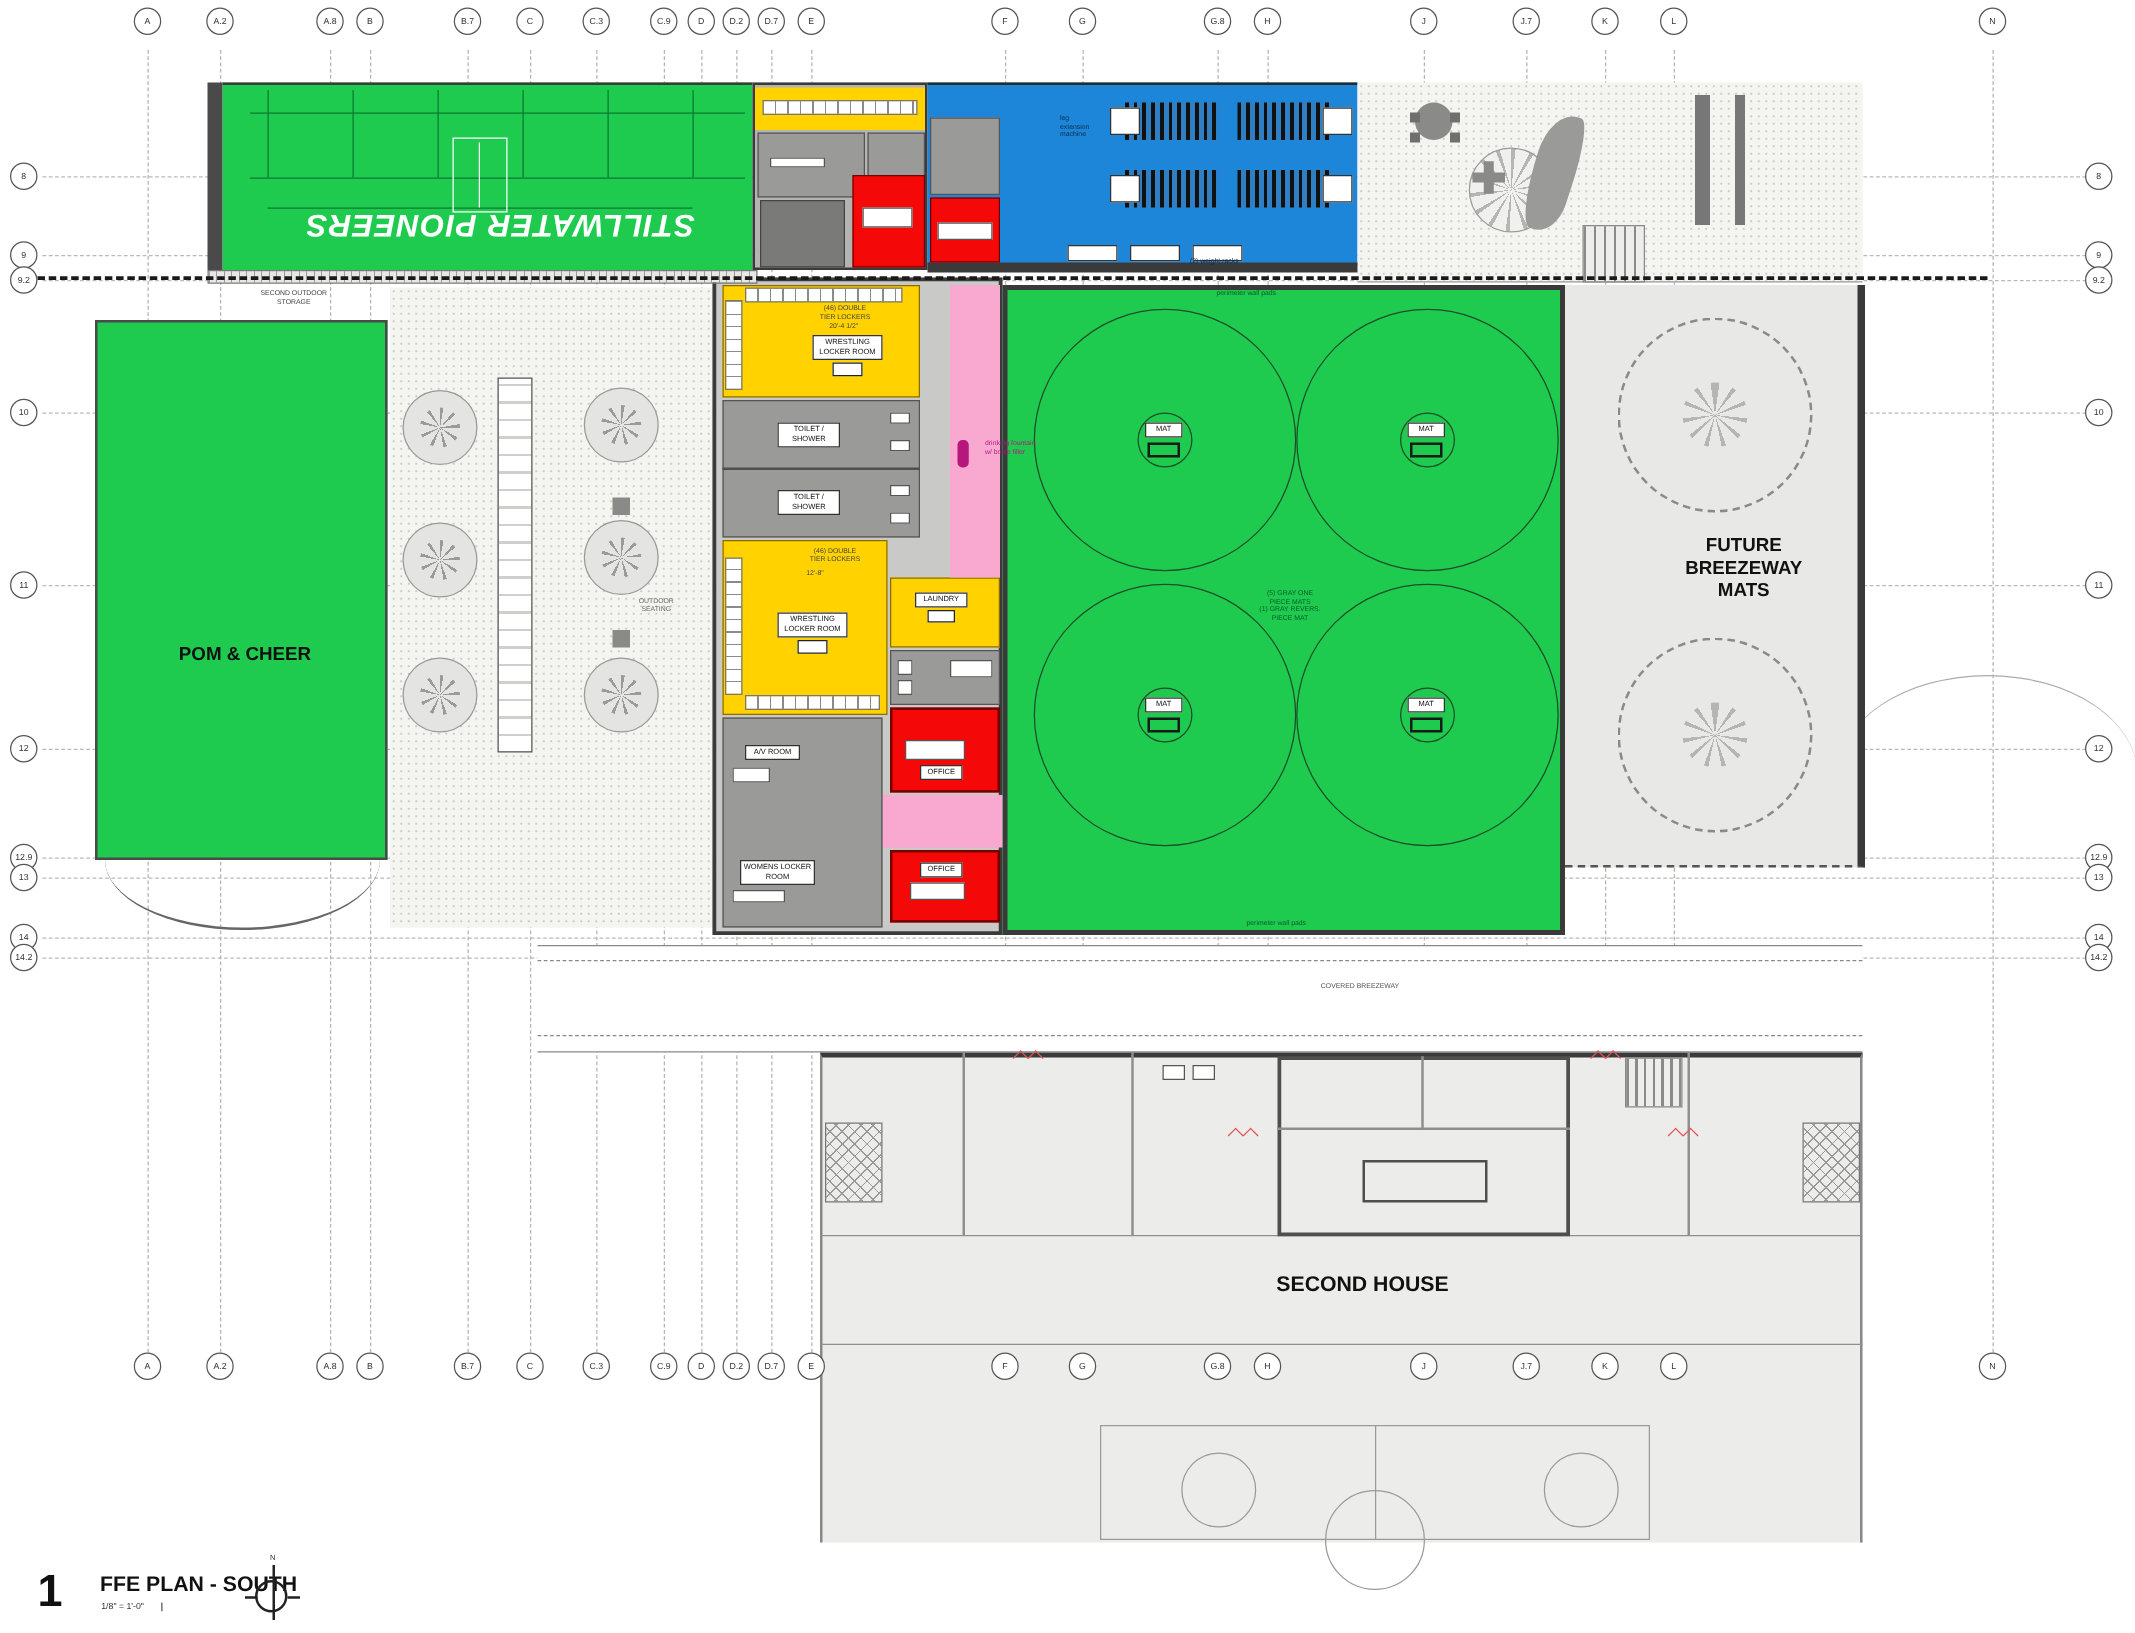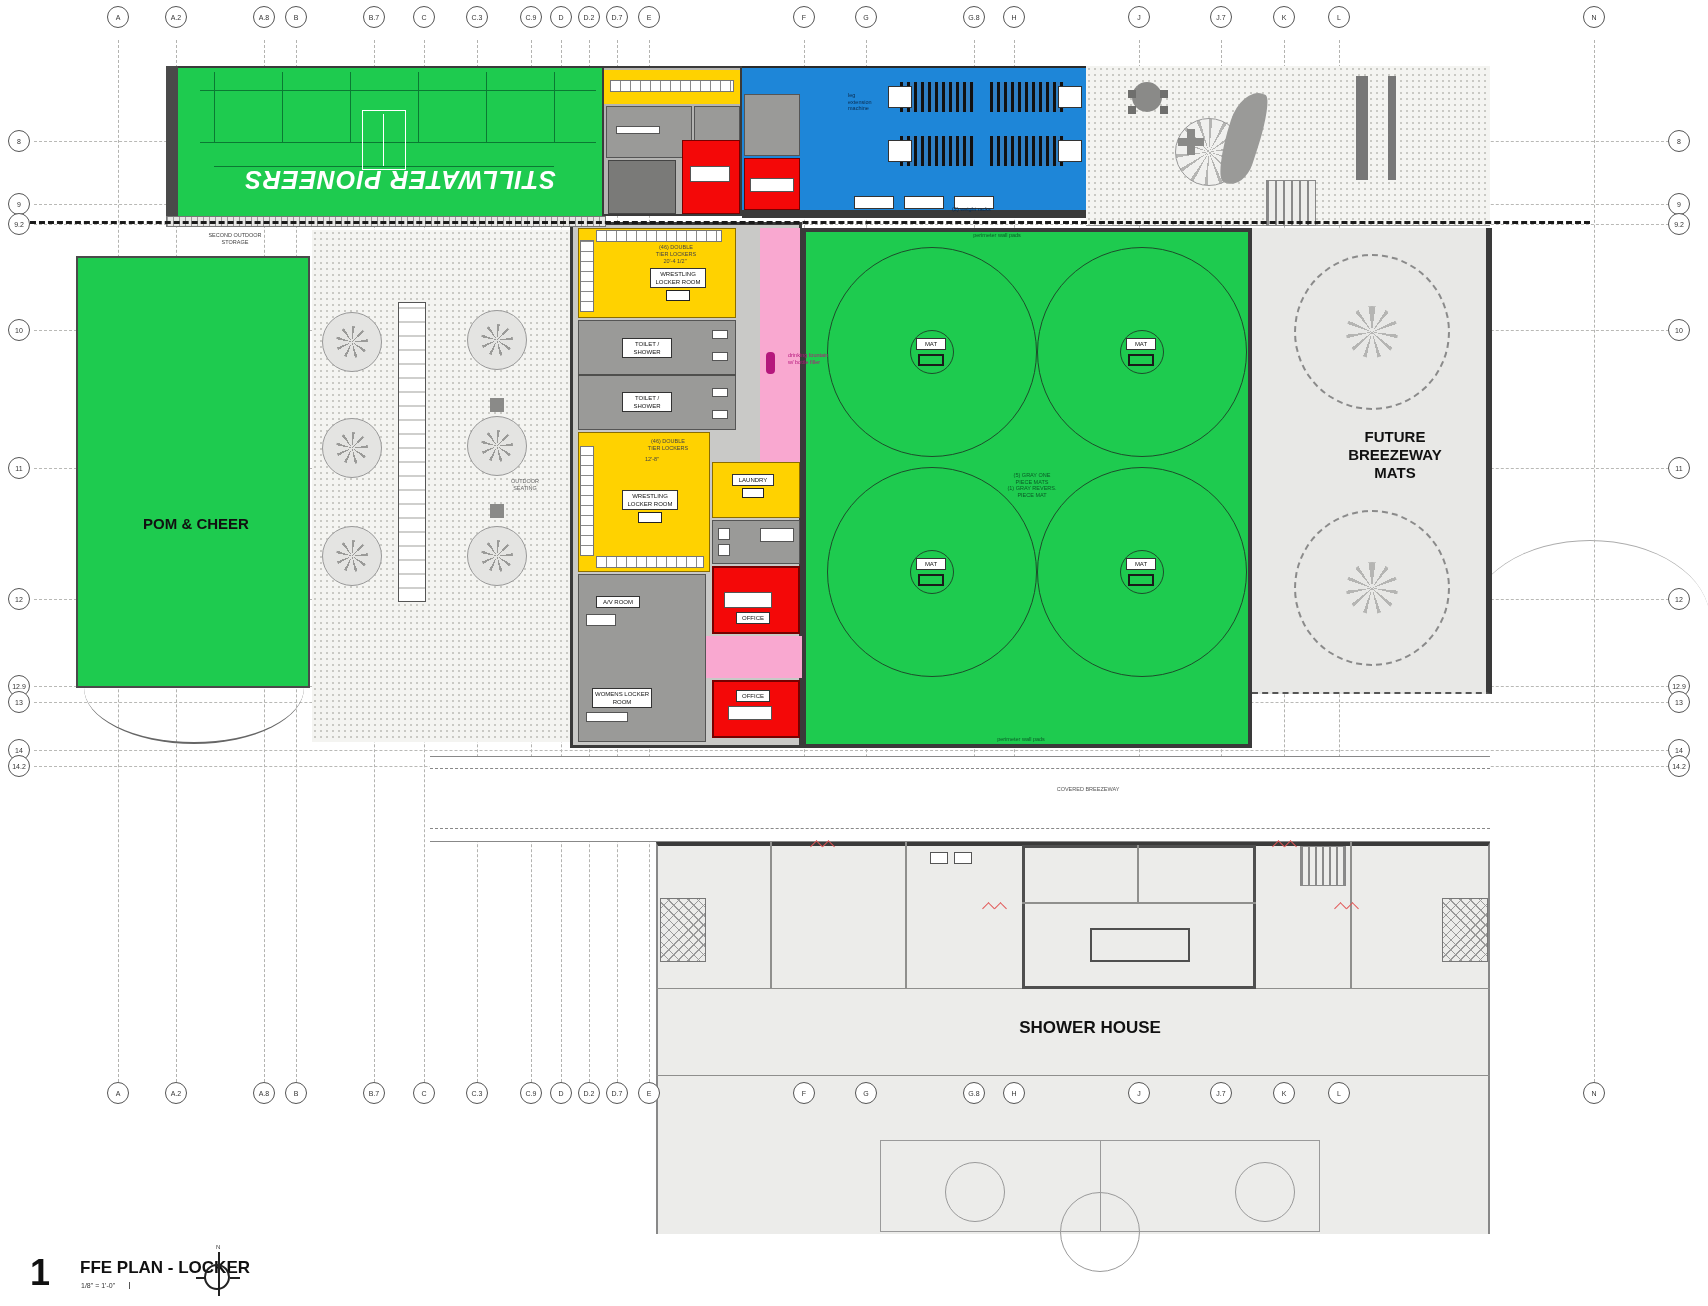--- a/index.html
+++ b/index.html
@@ -147,21 +147,21 @@
 
   <div class="abs" style="left:1252px;top:228px;width:240px;height:466px;background:#E8E8E6;border-right:6px solid #3a3a3a;border-bottom:2px dashed #555;z-index:2;"></div>
   <div class="abs room-label" style="left:1330px;top:428px;width:130px;font-size:15px;line-height:18px;">FUTURE BREEZEWAY MATS</div>
 
   <div class="abs" style="left:430px;top:756px;width:1060px;height:86px;background:#fff;border-top:1px solid #888;border-bottom:1px solid #888;z-index:2;"></div>
   <div class="abs" style="left:430px;top:768px;width:1060px;border-top:1px dashed #888;z-index:3;"></div>
   <div class="abs" style="left:430px;top:828px;width:1060px;border-top:1px dashed #888;z-index:3;"></div>
   <div class="abs tiny" style="left:1048px;top:786px;width:80px;text-align:center;color:#555;">COVERED BREEZEWAY</div>
 
   <div class="abs" style="left:656px;top:842px;width:834px;height:392px;background:#ECECEA;border-top:4px solid #3a3a3a;border-left:2px solid #888;border-right:2px solid #888;z-index:2;"></div>
-  <div class="abs room-label" style="left:1000px;top:1018px;width:180px;font-size:17px;">SHOWER HOUSE</div>
+  <div class="abs room-label" style="left:1000px;top:1018px;width:180px;font-size:17px;">SECOND HOUSE</div>
 
   <div class="abs wallline" style="left:770px;top:842px;width:2px;height:146px;"></div>
   <div class="abs wallline" style="left:905px;top:842px;width:2px;height:146px;"></div>
   <div class="abs wallline" style="left:1350px;top:842px;width:2px;height:146px;"></div>
   <div class="abs wallline" style="left:656px;top:988px;width:834px;height:1px;"></div>
   <div class="abs wallline" style="left:656px;top:1075px;width:834px;height:1px;"></div>
   <div class="abs" style="left:1022px;top:845px;width:234px;height:144px;border:3px solid #4f4f4f;z-index:3;"></div>
   <div class="abs wallline" style="left:1022px;top:902px;width:234px;height:2px;"></div>
   <div class="abs wallline" style="left:1137px;top:845px;width:2px;height:59px;"></div>
   <div class="abs" style="left:1090px;top:928px;width:100px;height:34px;border:2px solid #4f4f4f;z-index:3;"></div>
@@ -184,21 +184,21 @@
 
   <div class="abs" style="left:880px;top:1140px;width:440px;height:92px;border:1px solid #9a9a9a;z-index:3;"></div>
   <div class="abs" style="left:1100px;top:1140px;width:1px;height:92px;background:#9a9a9a;z-index:3;"></div>
   <div class="abs" style="left:1060px;top:1192px;width:80px;height:80px;border:1px solid #9a9a9a;border-radius:50%;z-index:3;"></div>
   <div class="abs" style="left:945px;top:1162px;width:60px;height:60px;border:1px solid #9a9a9a;border-radius:50%;z-index:3;"></div>
   <div class="abs" style="left:1235px;top:1162px;width:60px;height:60px;border:1px solid #9a9a9a;border-radius:50%;z-index:3;"></div>
 
   <div class="abs" style="left:1470px;top:540px;width:240px;height:80px;border-top:1px solid #aaa;border-radius:50%/100% 100% 0 0;z-index:1;"></div>
 
   <div class="abs" style="left:30px;top:1252px;font-size:36px;font-weight:bold;color:#111;z-index:6;">1</div>
-  <div class="abs" style="left:80px;top:1258px;font-size:17px;font-weight:bold;color:#111;z-index:6;">FFE PLAN - LOCKER</div>
+  <div class="abs" style="left:80px;top:1258px;font-size:17px;font-weight:bold;color:#111;z-index:6;">FFE PLAN - SOUTH</div>
   <div class="abs" style="left:81px;top:1282px;font-size:7px;color:#333;border-right:1px solid #555;padding-right:14px;z-index:6;">1/8" = 1'-0"</div>
   <div class="abs" style="left:204px;top:1264px;width:26px;height:26px;border:2px solid #222;border-radius:50%;z-index:6;"></div>
   <div class="abs" style="left:218px;top:1252px;width:2px;height:44px;background:#222;z-index:7;"></div>
   <div class="abs" style="left:196px;top:1277px;width:10px;height:1.5px;background:#222;z-index:7;"></div>
   <div class="abs" style="left:230px;top:1277px;width:10px;height:1.5px;background:#222;z-index:7;"></div>
   <div class="abs" style="left:216px;top:1244px;font-size:6px;color:#333;z-index:7;">N</div>
 
 <div class="abs gline-v" style="left: 118px; top: 40px; height: 1042px; width: 0px;"></div>
     <div class="abs bubble" style="left: 107px; top: 6px;">A</div>
     <div class="abs bubble" style="left: 107px; top: 1082px;">A</div>

